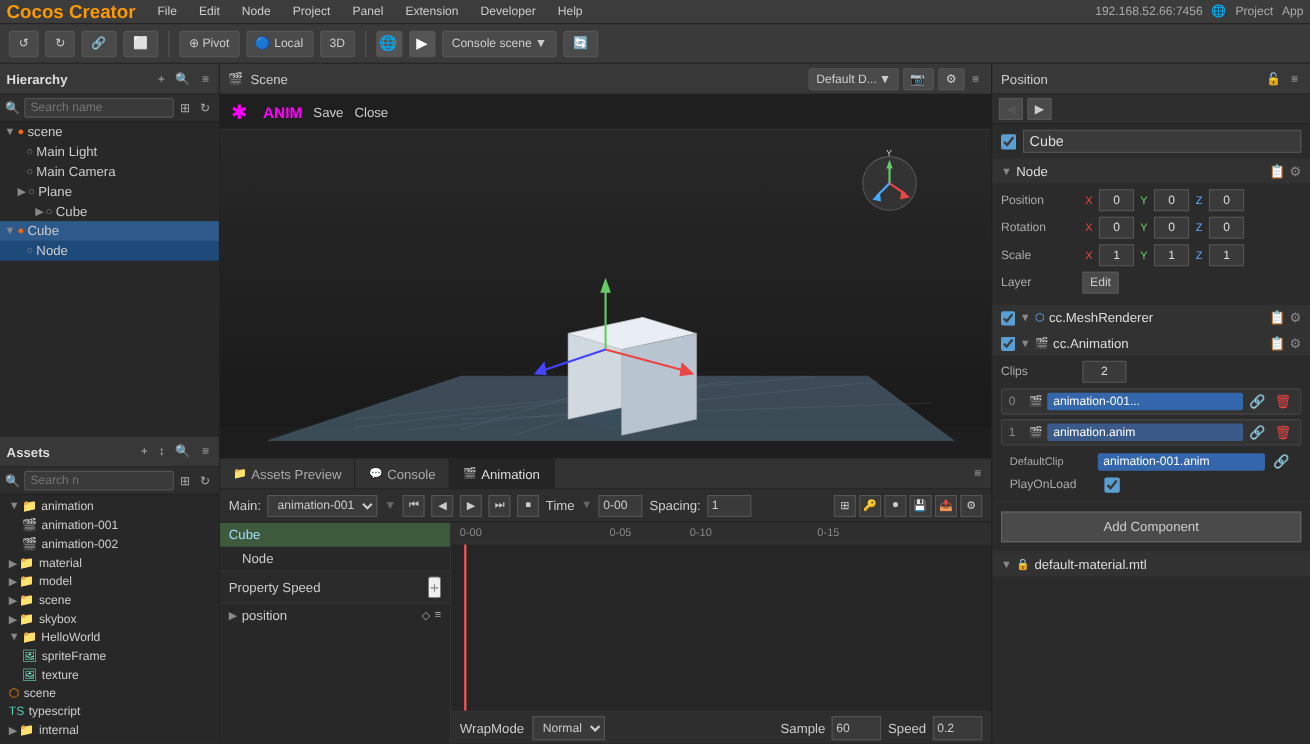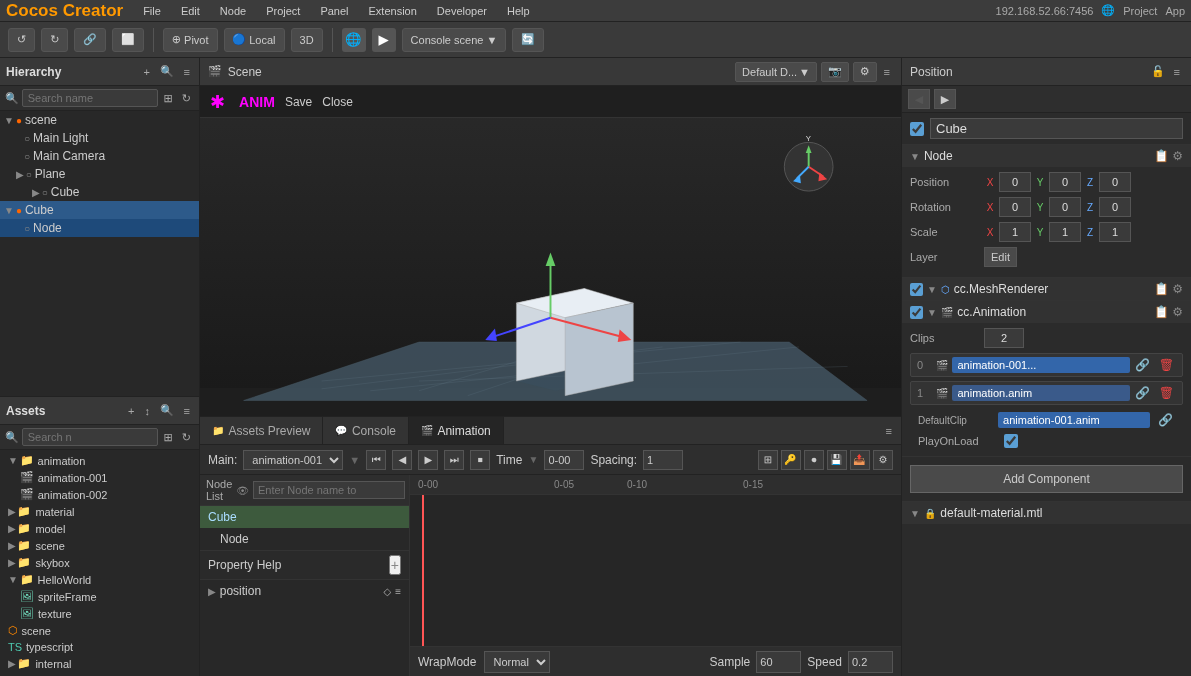--- a/index.html
+++ b/index.html
@@ -437,35 +437,30 @@
           <button class="anim-ctrl-btn">⏺</button>
           <button class="anim-ctrl-btn">💾</button>
           <button class="anim-ctrl-btn">📤</button>
           <button class="anim-ctrl-btn">⚙</button>
         </div>
       </div>
 
       <div class="anim-body">
 
         <div class="anim-nodelist">
-          <div class="nodelist-header">
-            <span>Node List</span>
-            <span style="color:#888; font-size:10px;">👁</span>
-            <input class="nodelist-input" placeholder="Enter Node name to" style="">
-          </div>
           <div class="node-row highlight">
             <span>Cube</span>
           </div>
           <div class="node-row node-row-sub">
             <span>Node</span>
           </div>
 
           <div class="prop-list">
             <div class="prop-header">
-              <span>Property Help</span>
+              <span>Property Speed</span>
               <button class="prop-add">+</button>
             </div>
             <div class="prop-row">
               <span class="prop-arrow">▶</span>
               <span>position</span>
               <span style="margin-left:auto; display:flex; gap:4px;">
                 <span class="prop-diamond">◇</span>
                 <span class="prop-list-icon">≡</span>
               </span>
             </div>

